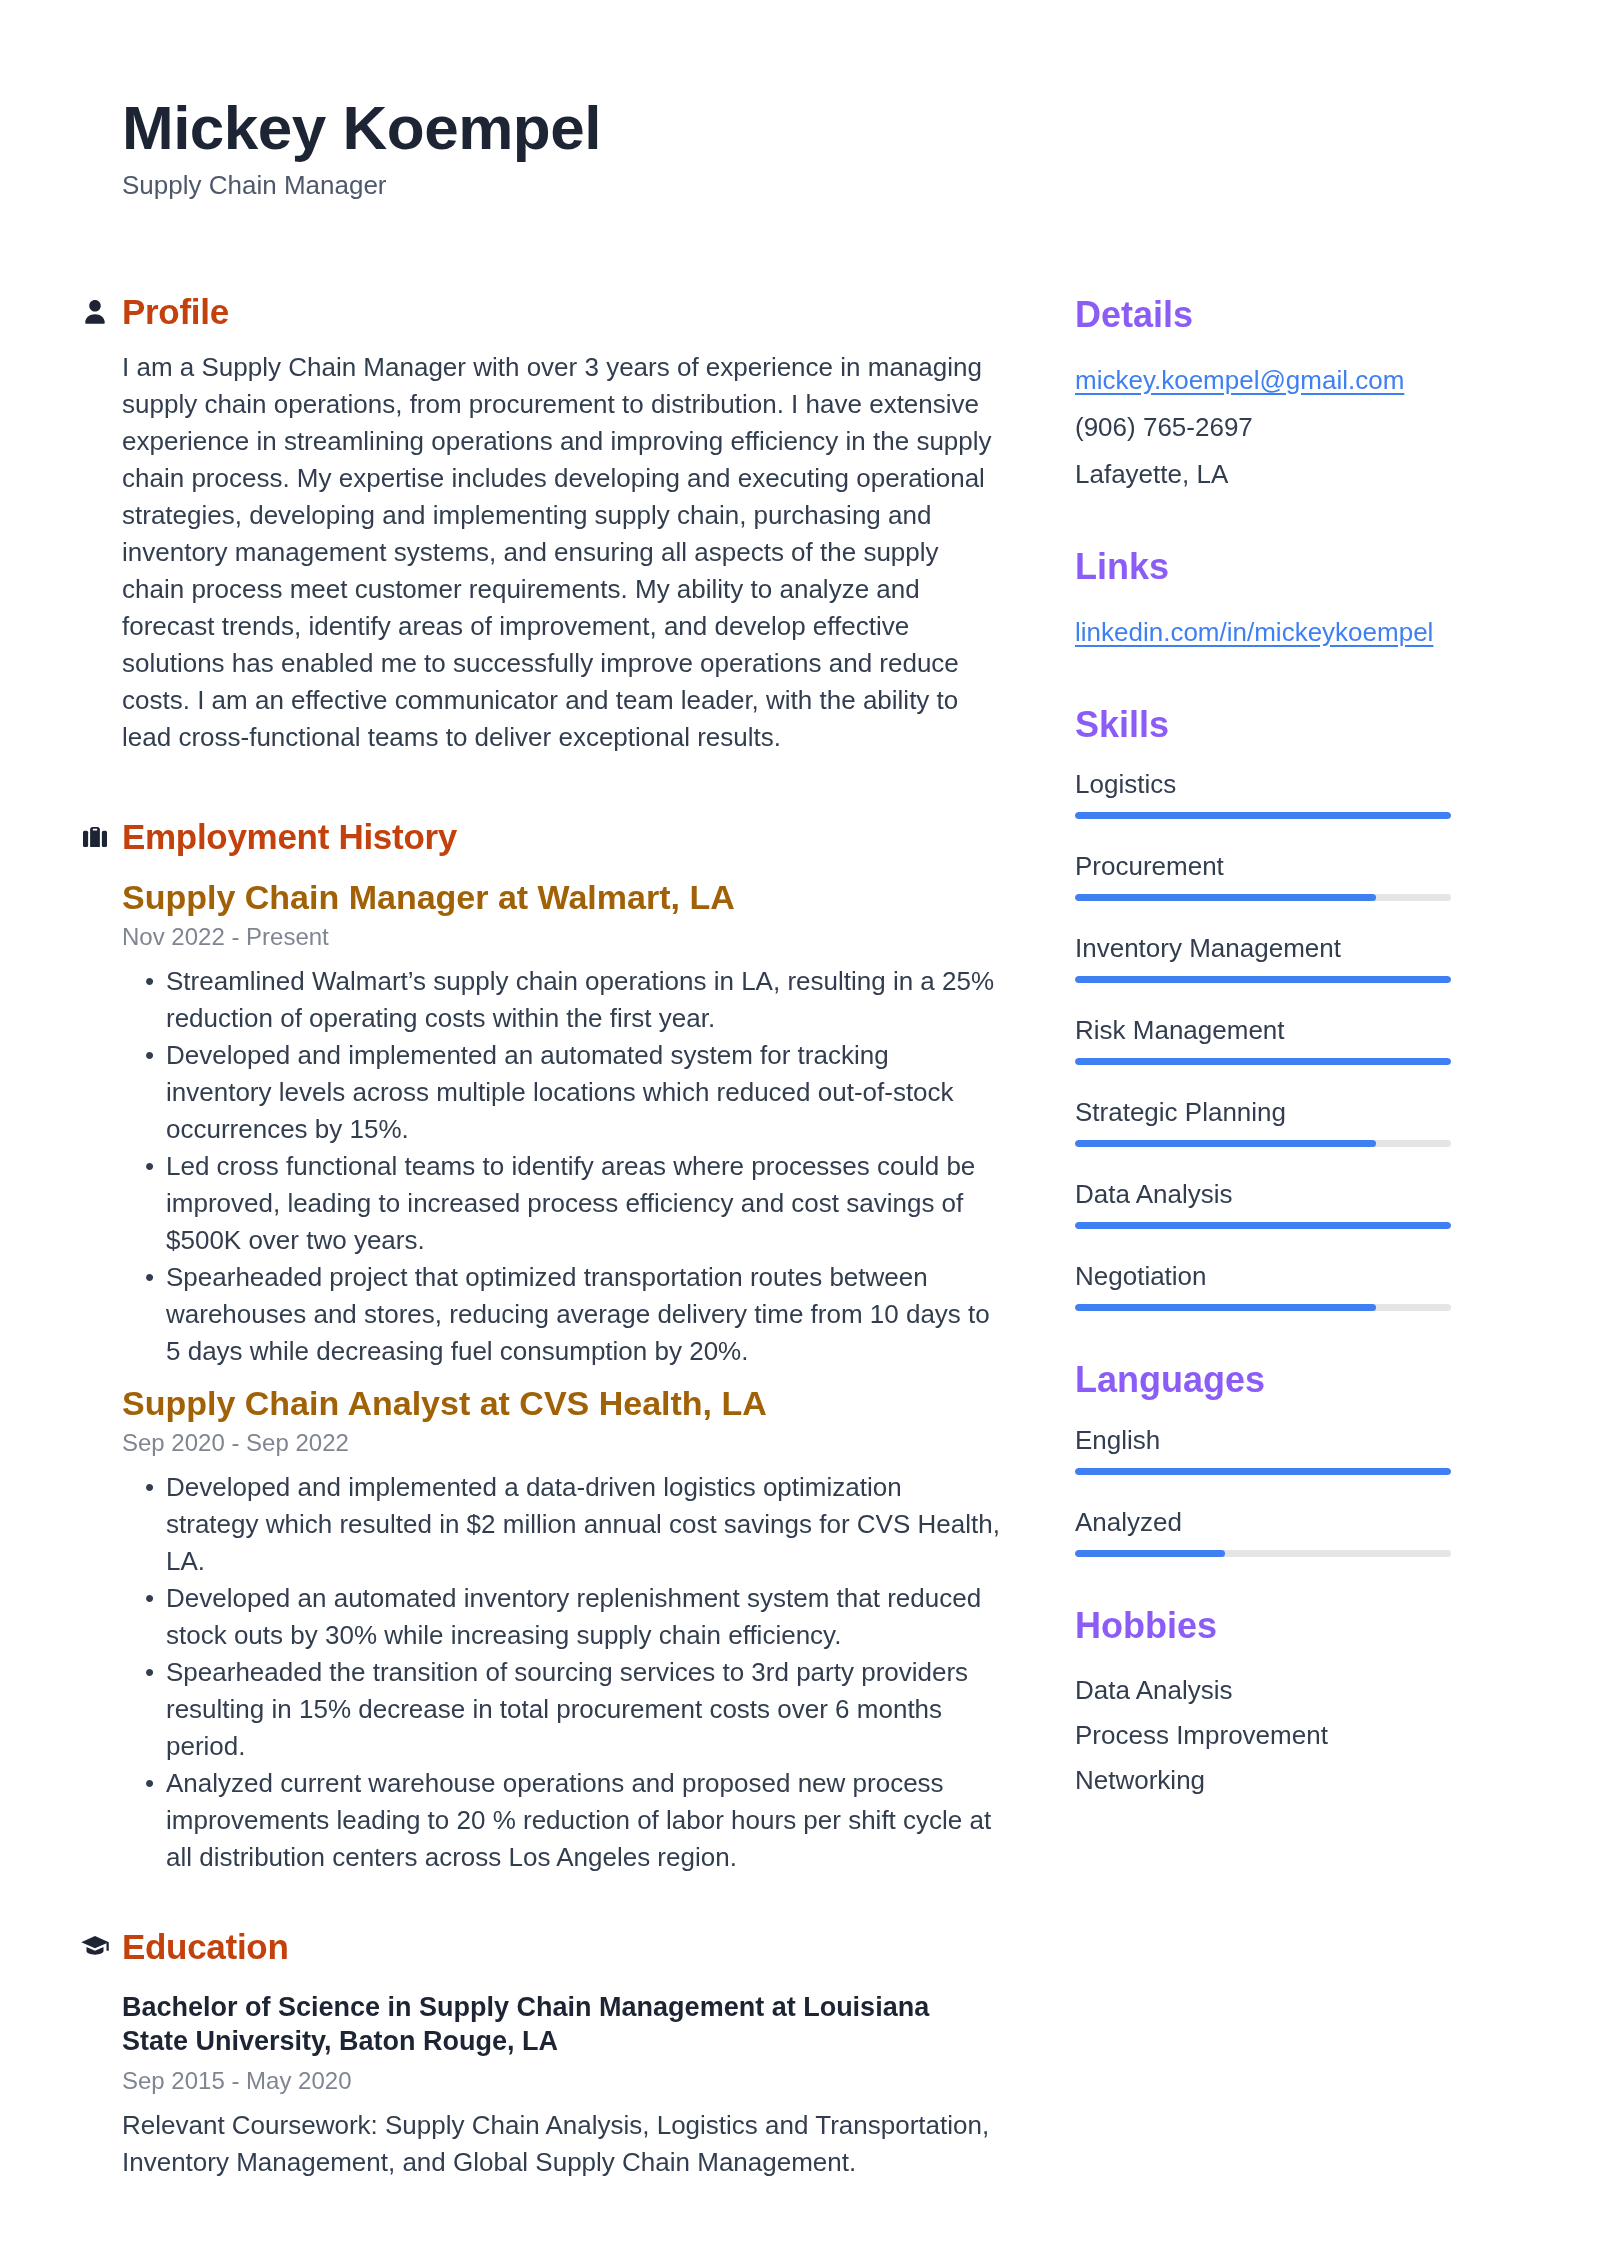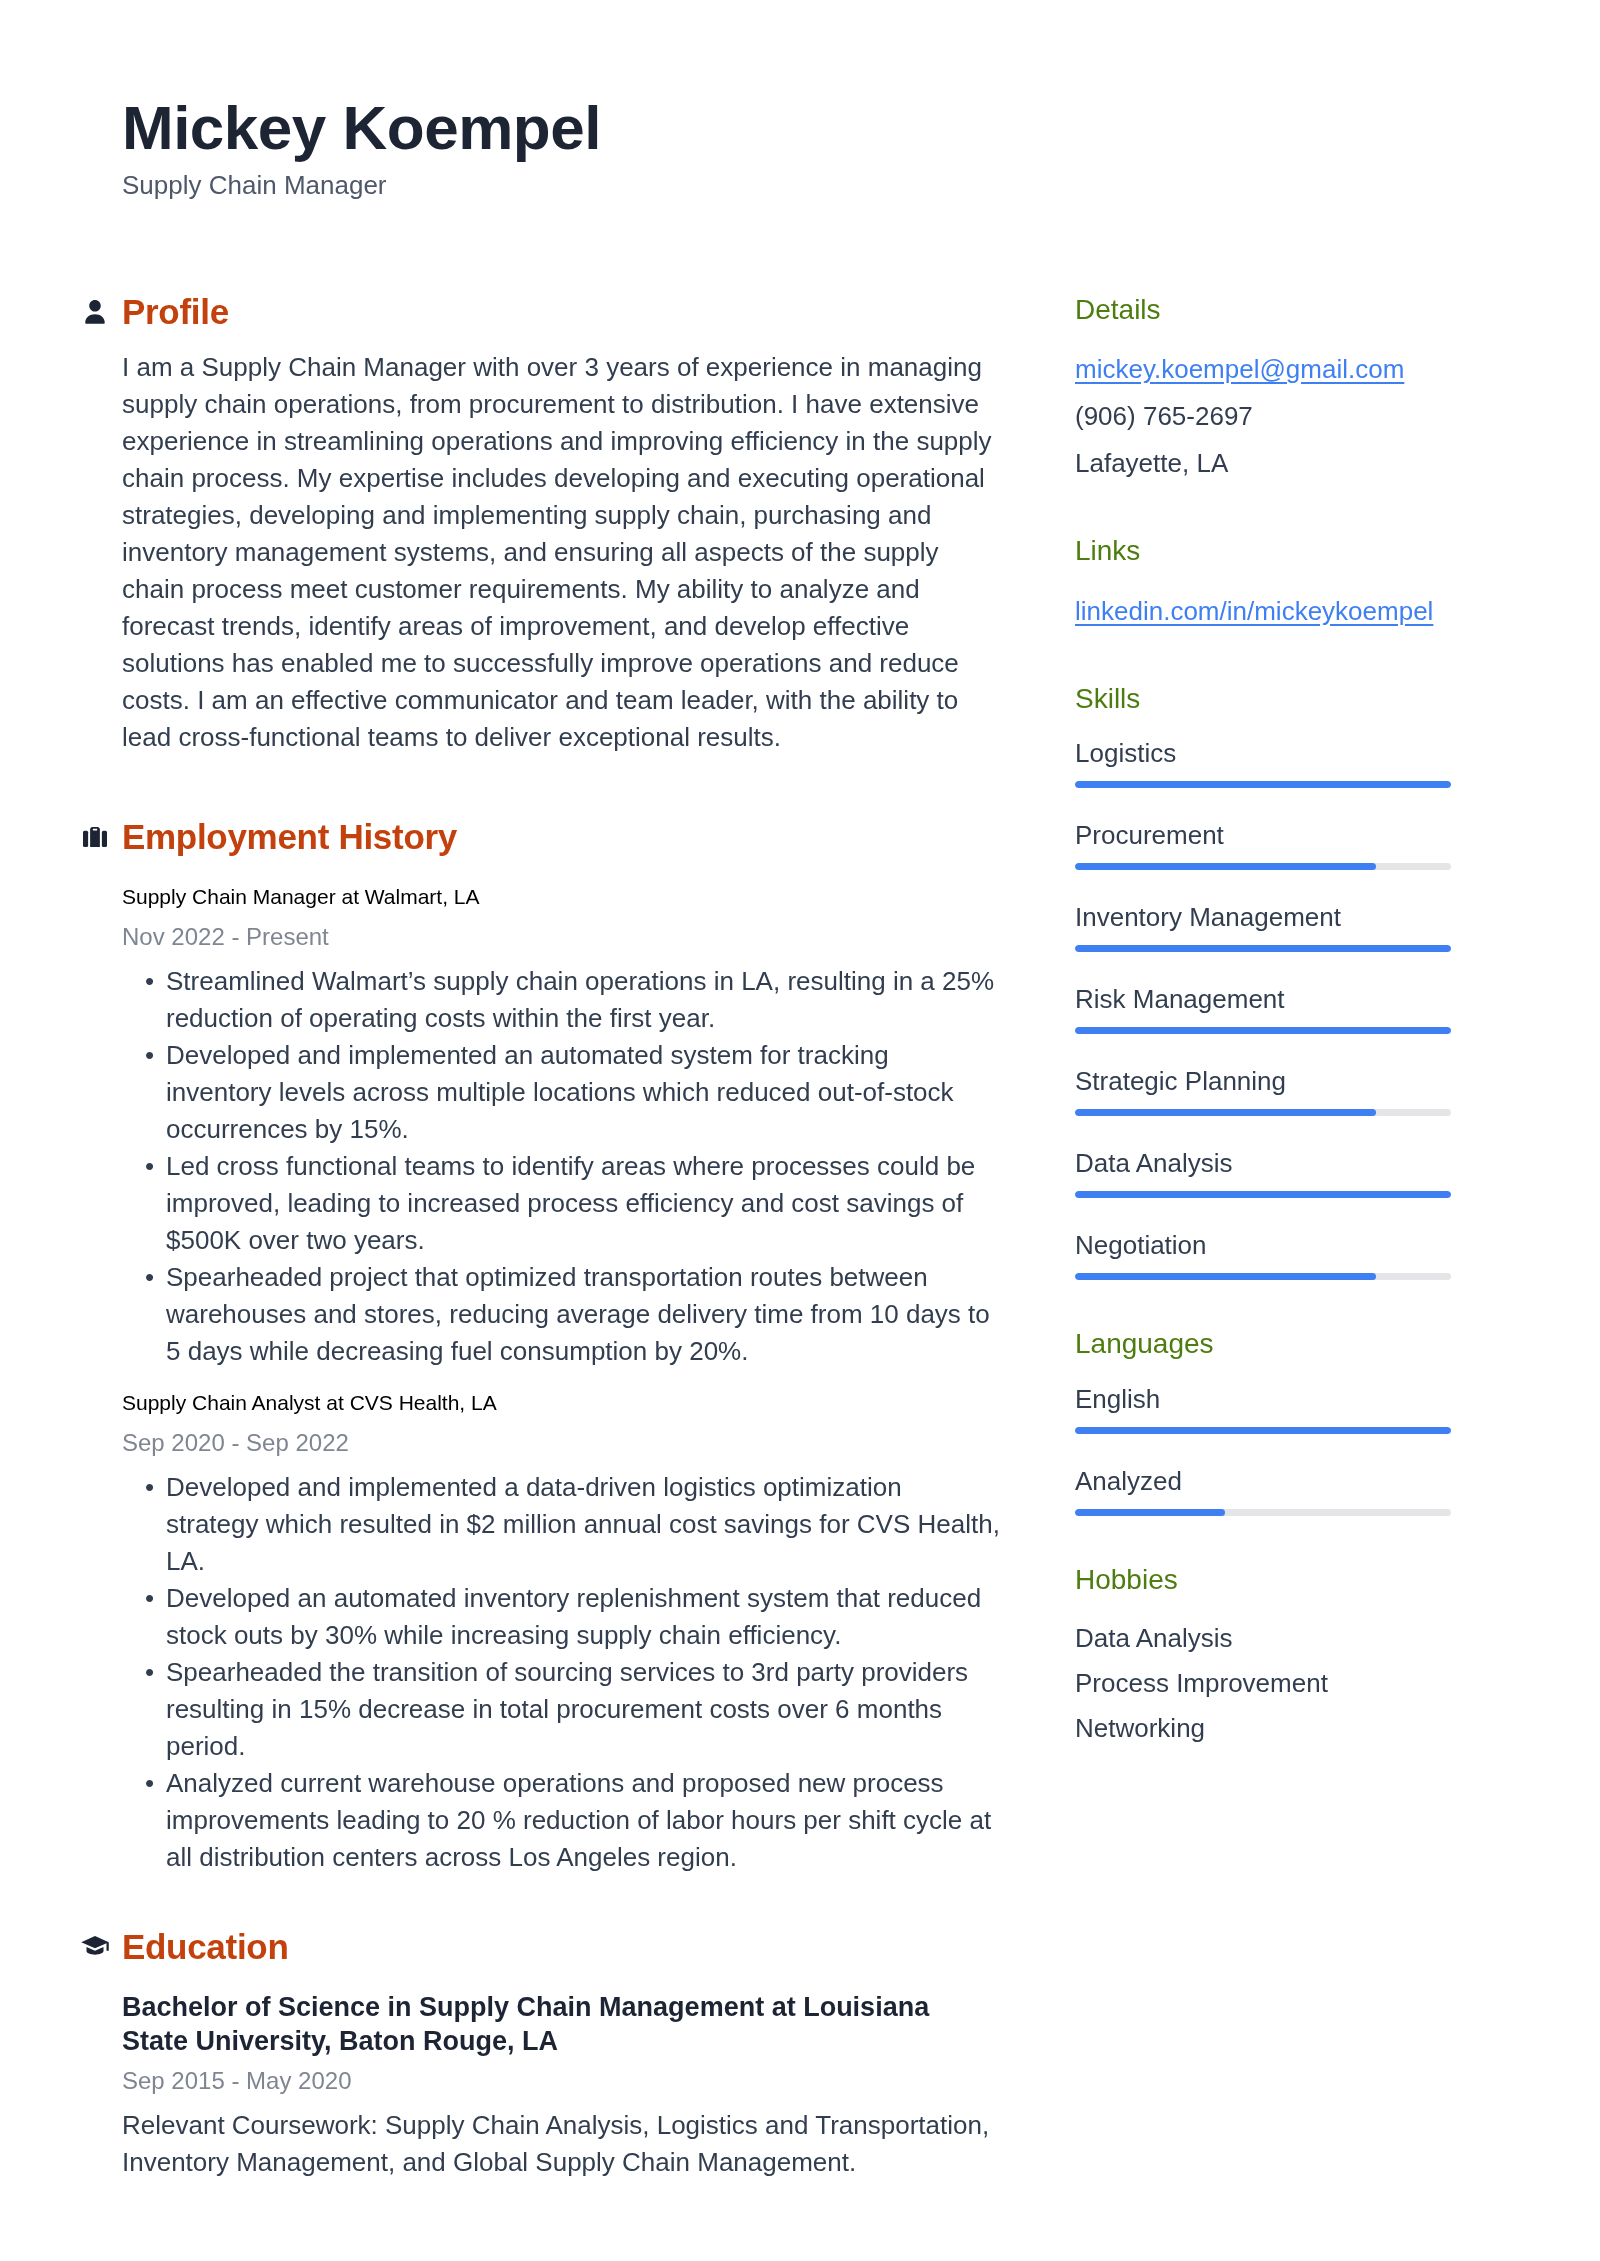--- a/index.html
+++ b/index.html
@@ -20,31 +20,31 @@
   section.block{margin-top:88px;}
   section.block + section.block{margin-top:60px;}
   .sec-head{display:flex;align-items:center;margin:0 0 16px -42px;}
   .sec-head .icon{width:30px;height:30px;margin-right:12px;display:inline-flex;}
   .sec-head .icon svg{width:30px;height:30px;fill:#1d2433;}
   .sec-head h2{margin:0;font-size:35px;line-height:1.2;font-weight:bold;color:#c2410c;letter-spacing:-0.3px;}
   .body-text{margin:0;font-size:26px;line-height:37px;color:#323e4f;}
 
   .job{margin-top:22px;}
   .job + .job{margin-top:16px;}
-  .job h3{margin:0;font-size:21px;line-height:34px;font-weight:normal;color:#000000;}
+  .job h3{margin:0;font-size:34px;line-height:34px;font-weight:bold;color:#a16207;}
   .edu h3{margin:0;font-size:27px;line-height:34px;font-weight:bold;color:#1d2433;}
   .period{margin:6px 0 10px 0;font-size:24px;line-height:33px;color:#7f8691;}
   ul.bullets{margin:0;padding:0;list-style:none;}
   ul.bullets li{position:relative;padding-left:44px;font-size:26px;line-height:37px;color:#323e4f;}
   ul.bullets li::before{content:"\2022";position:absolute;left:23px;top:0;color:#323e4f;}
 
   
   .side-group{margin:0;}
   .side-group + .side-group{margin-top:46px;}
-  .side-group h2{margin:0 0 18px 0;font-size:28px;line-height:1.3;font-weight:normal;color:#4d7c0f;}
+  .side-group h2{margin:0 0 18px 0;font-size:36px;line-height:1.3;font-weight:bold;color:#8b5cf6;}
   .side-line{font-size:26px;line-height:47px;color:#323e4f;}
   a.doc-link{color:#3e7ff2;text-decoration:underline;text-underline-offset:4px;cursor:pointer;}
 
   .meter{margin-bottom:20px;}
   .meter .label{font-size:26px;line-height:36px;color:#323e4f;margin-bottom:10px;}
   .meter .bar{width:100%;height:7px;border-radius:4px;background:#e5e5e7;overflow:hidden;}
   .meter .fill{height:100%;border-radius:4px;background:#3e7ff2;}
   .skills-group .meter{margin-bottom:29px;}
   .skills-group .meter:last-child,.lang-group .meter:last-child{margin-bottom:0;}
 

